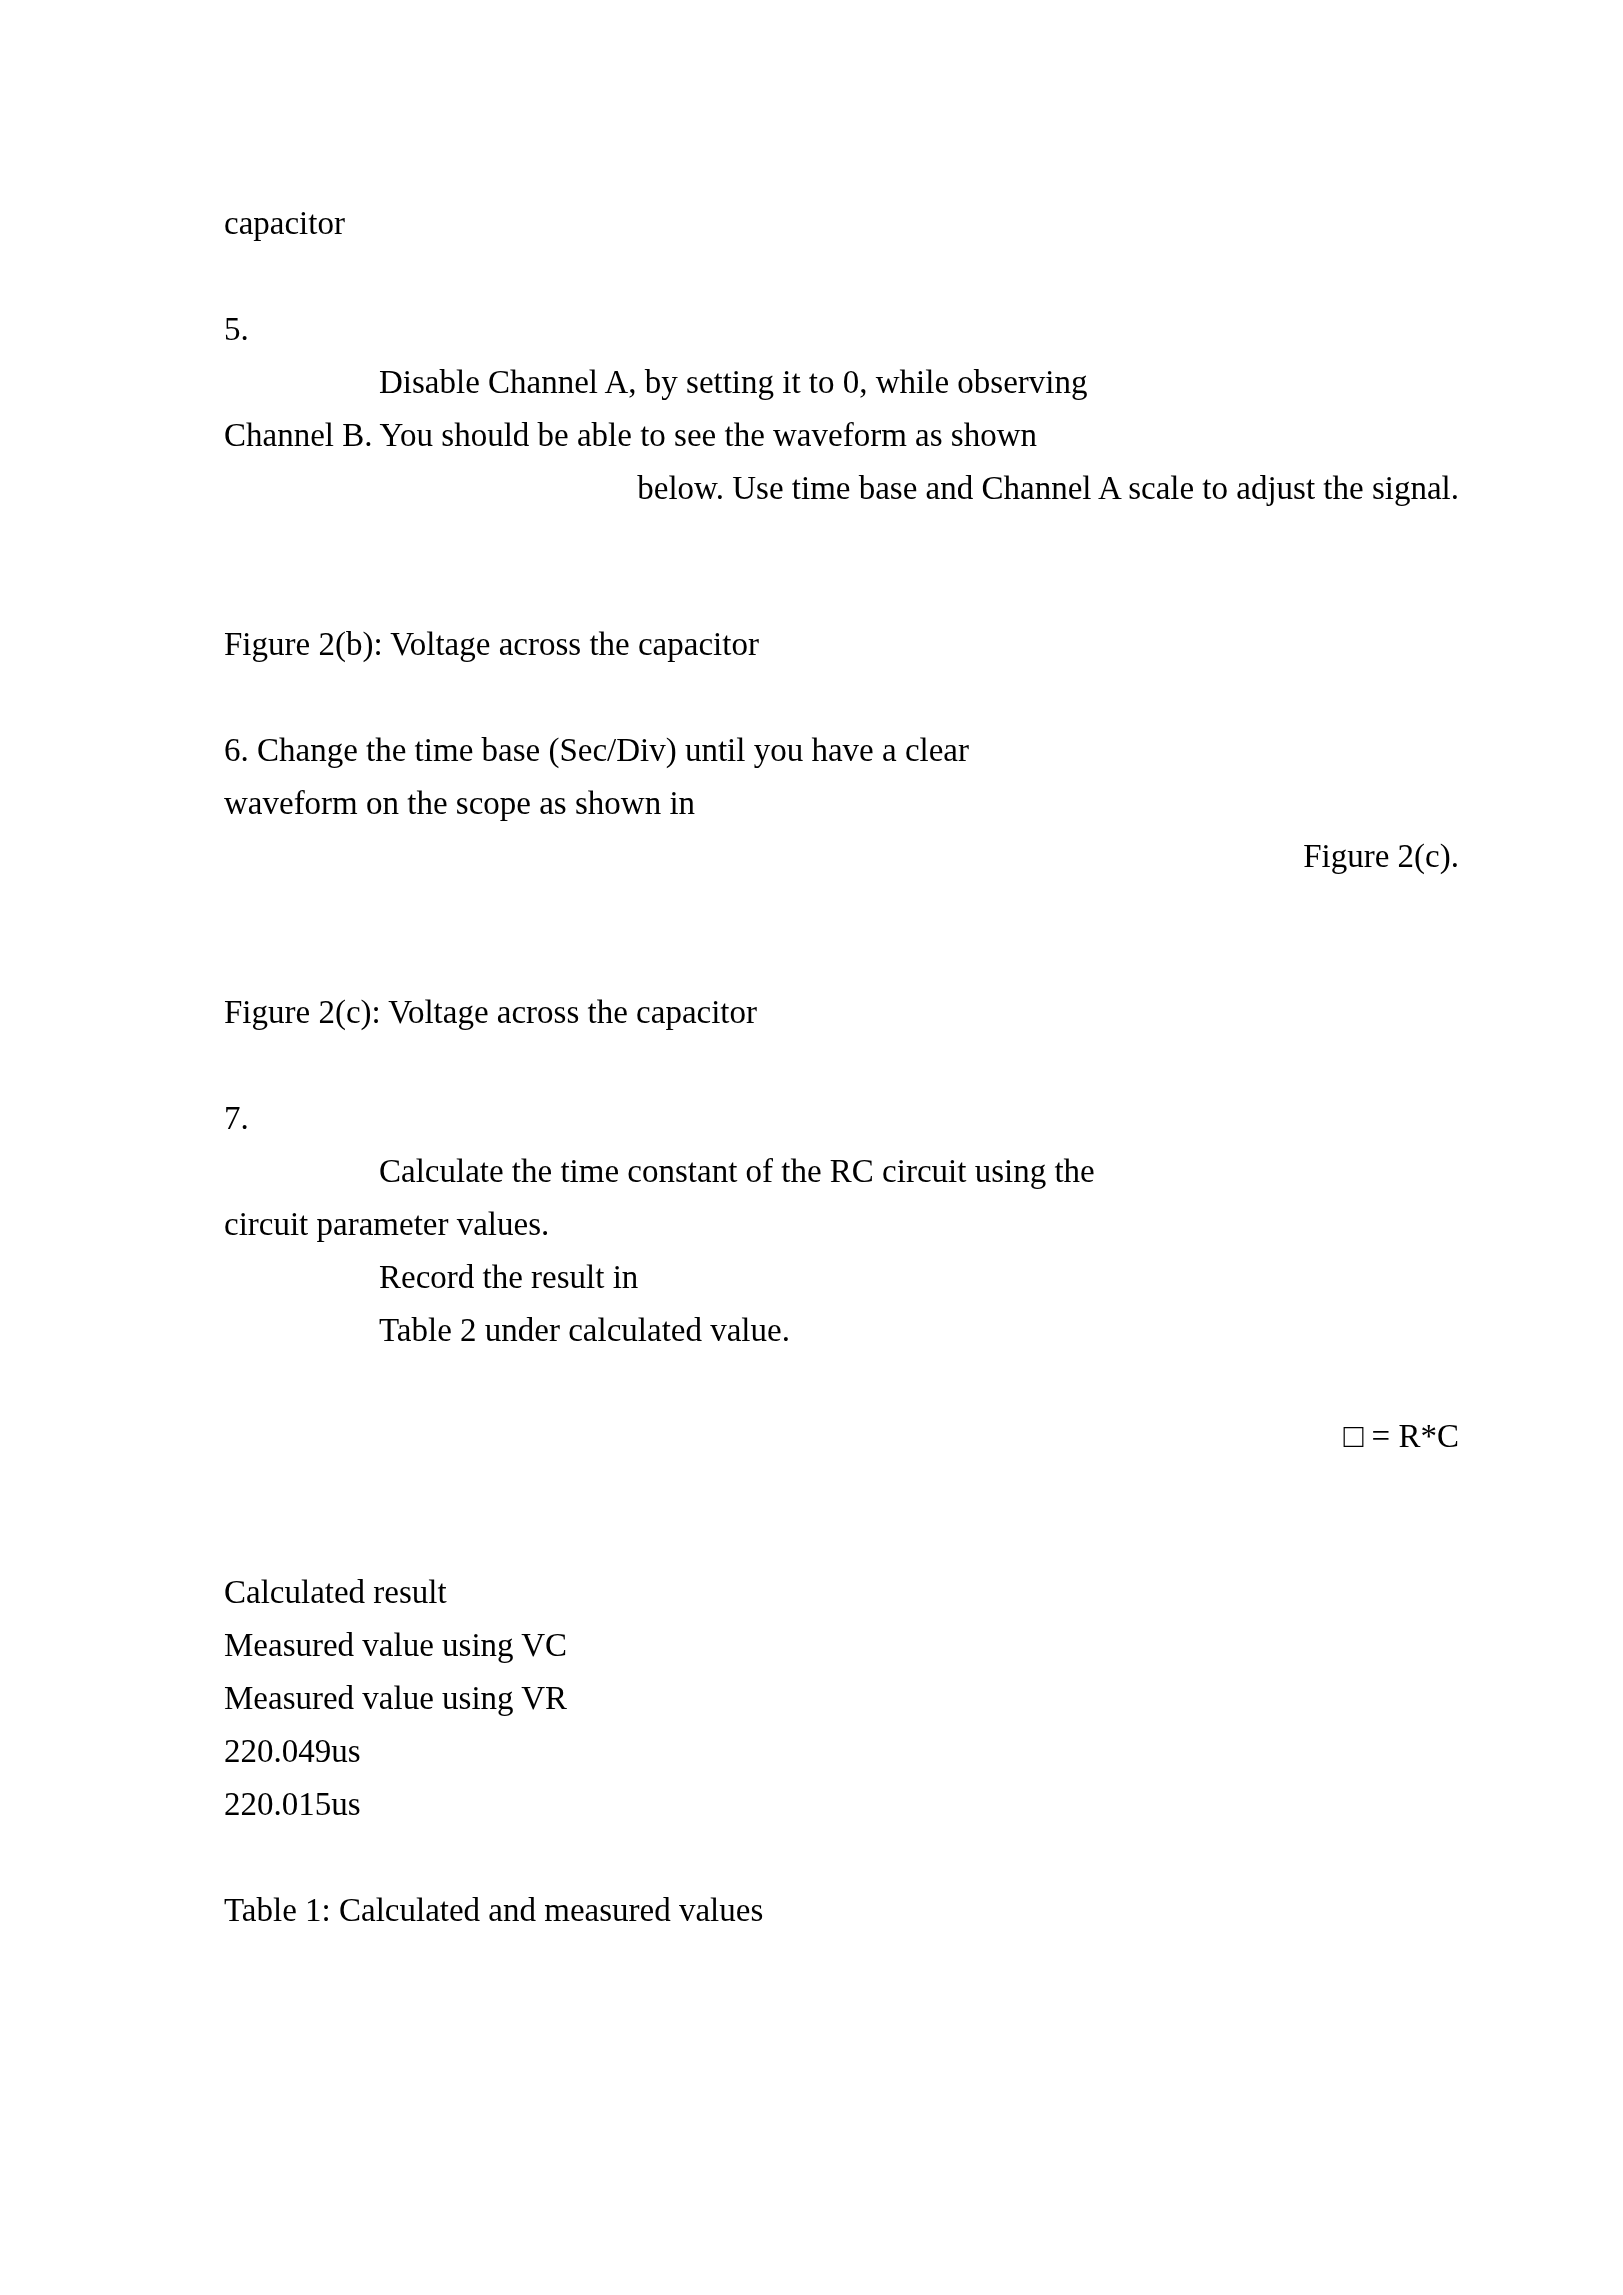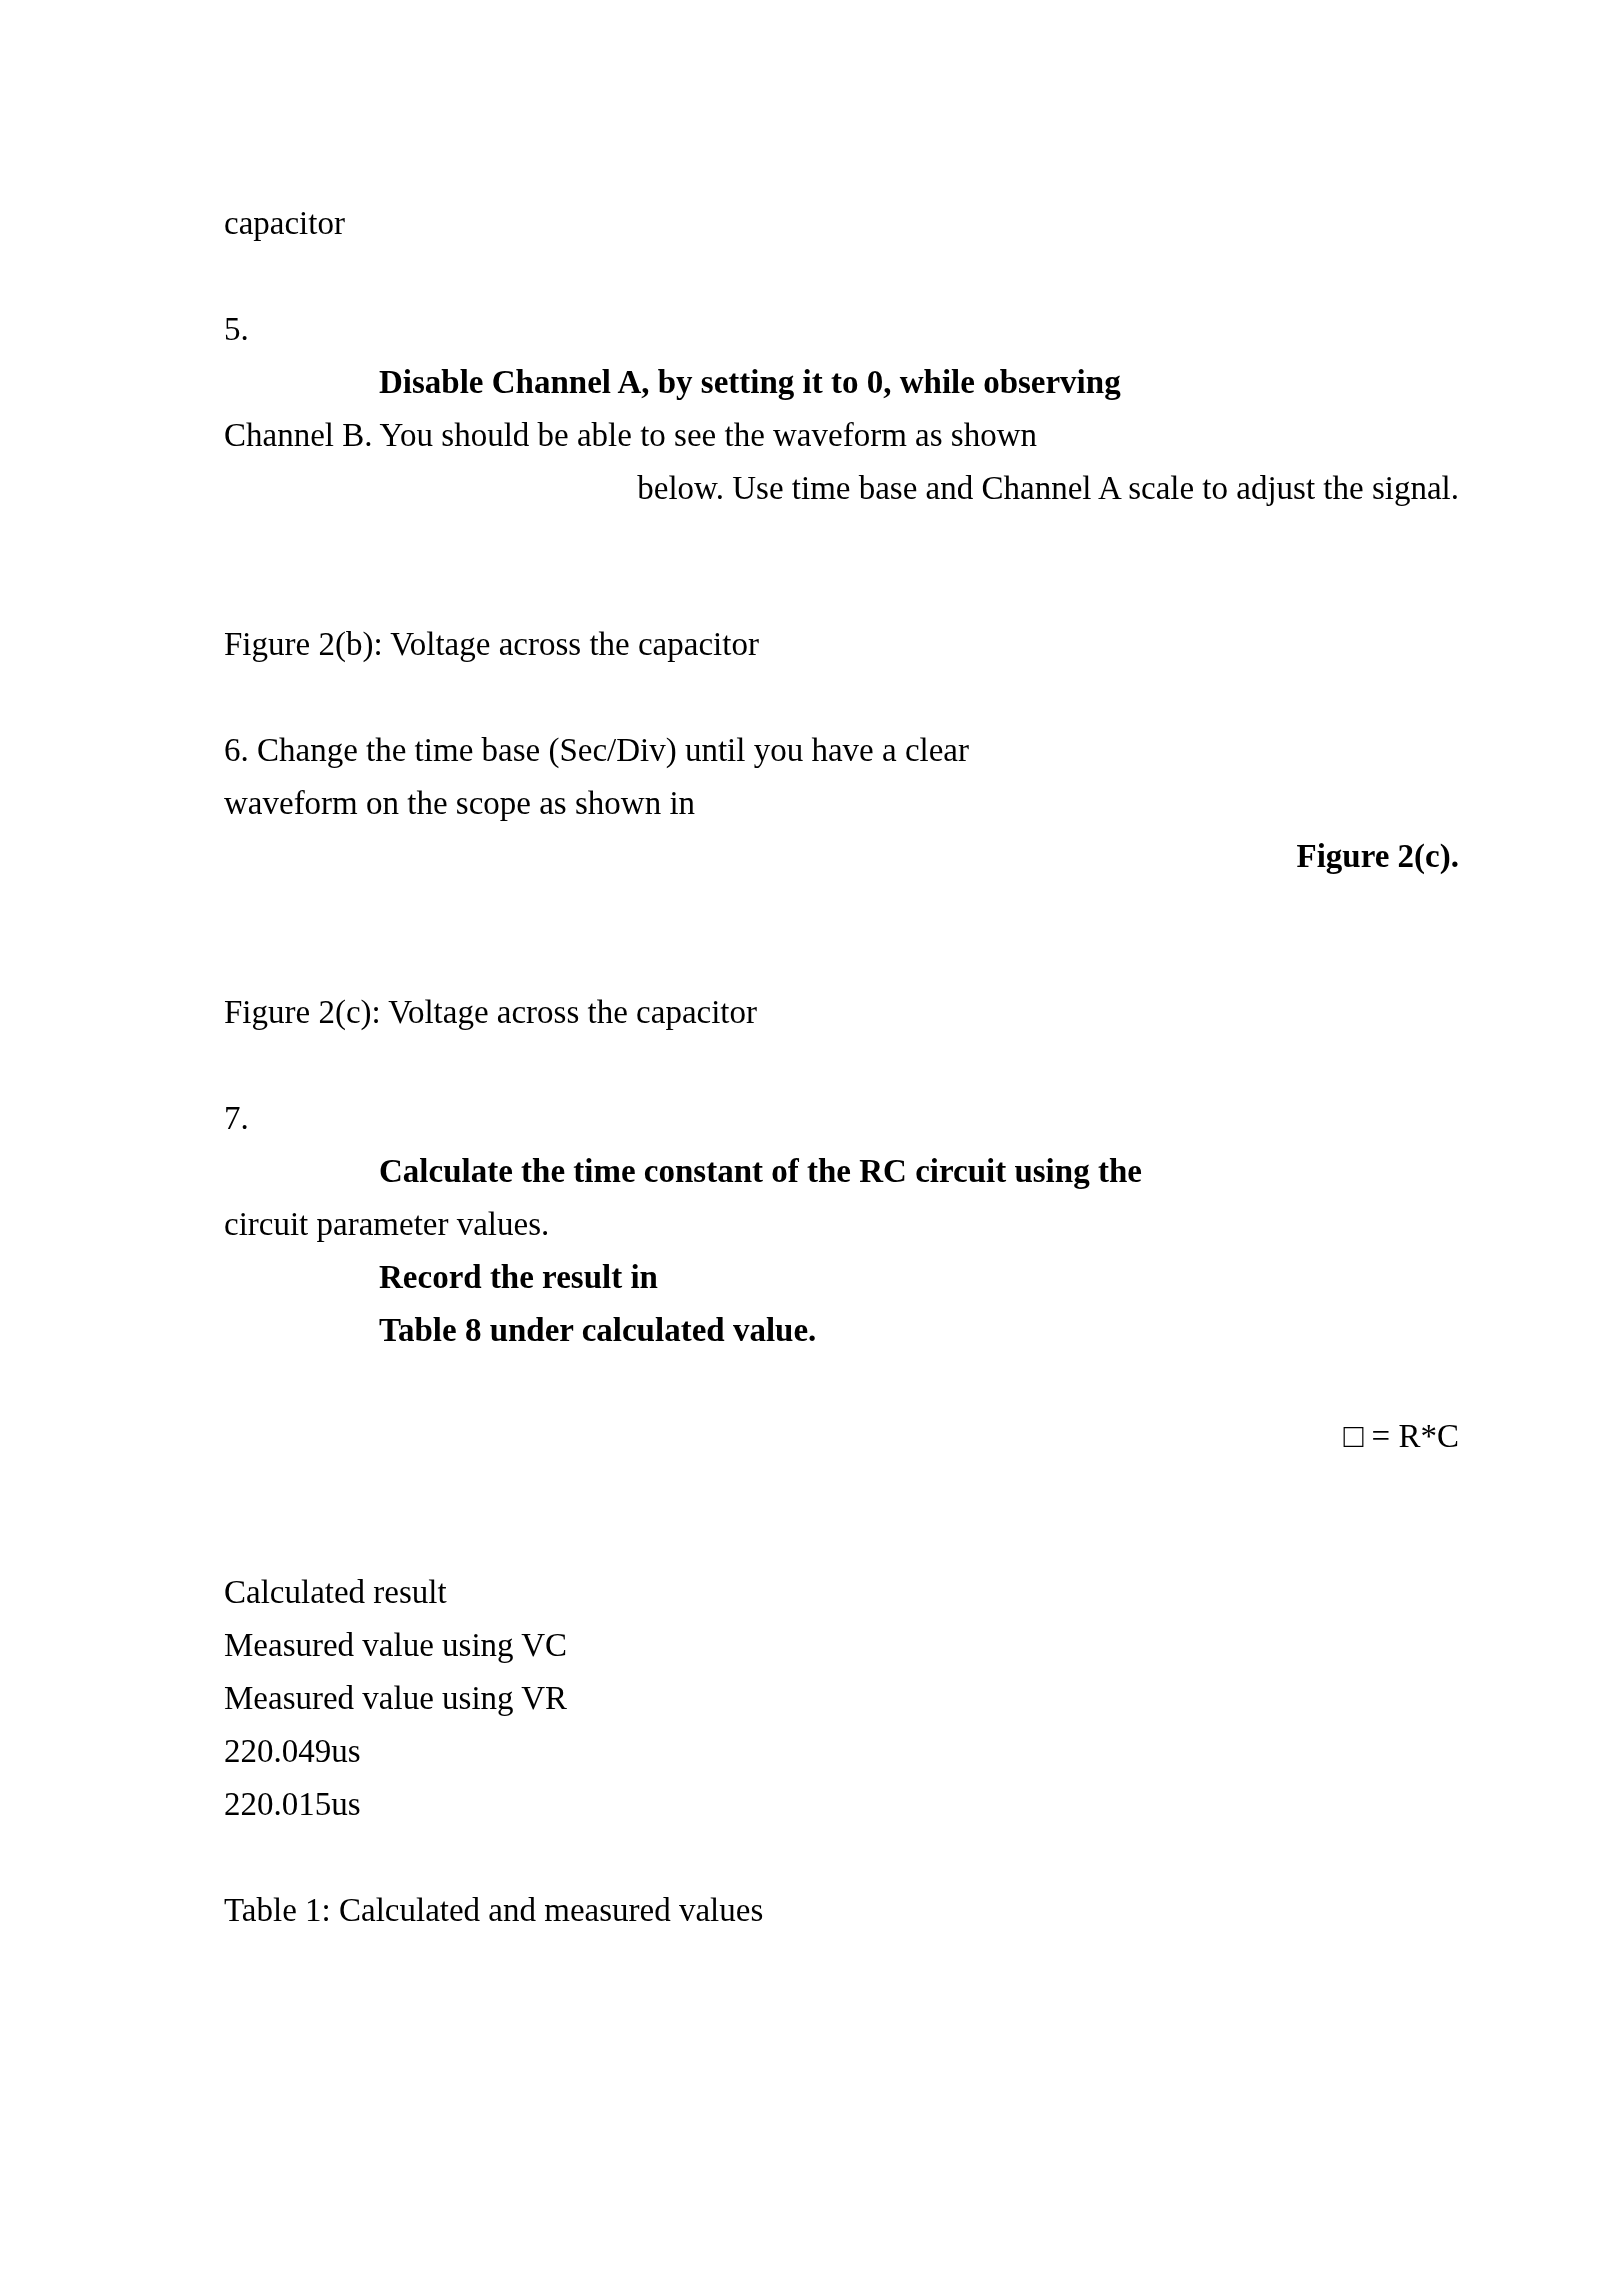--- a/index.html
+++ b/index.html
@@ -24,21 +24,20 @@
     padding: 197px 190px 0 198px;
     background: #ffffff;
     margin-left: 26px;
   }
   .line {
     white-space: pre-wrap;
     min-height: 53px;
   }
   .indent {
     padding-left: 155px;
-    font-weight: bold;
   }
   .gap-1 {
     margin-bottom: 53px;
   }
   .gap-2 {
     margin-bottom: 103px;
     text-align: right;
   }
 </style>
 </head>
@@ -57,21 +56,21 @@
   <div class="line">6. Change the time base (Sec/Div) until you have a clear</div>
   <div class="line">waveform on the scope as shown in</div>
   <div class="line indent gap-2">Figure 2(c).</div>
 
   <div class="line gap-1">Figure 2(c): Voltage across the capacitor</div>
 
   <div class="line">7.</div>
   <div class="line indent">Calculate the time constant of the RC circuit using the</div>
   <div class="line">circuit parameter values.</div>
   <div class="line indent">Record the result in</div>
-  <div class="line indent gap-1">Table 8 under calculated value.</div>
+  <div class="line indent gap-1">Table 2 under calculated value.</div>
 
   <div class="line gap-2">□ = R*C</div>
 
   <div class="line">Calculated result</div>
   <div class="line">Measured value using VC</div>
   <div class="line">Measured value using VR</div>
 
   <div class="line">220.049us</div>
   <div class="line gap-1">220.015us</div>
 

